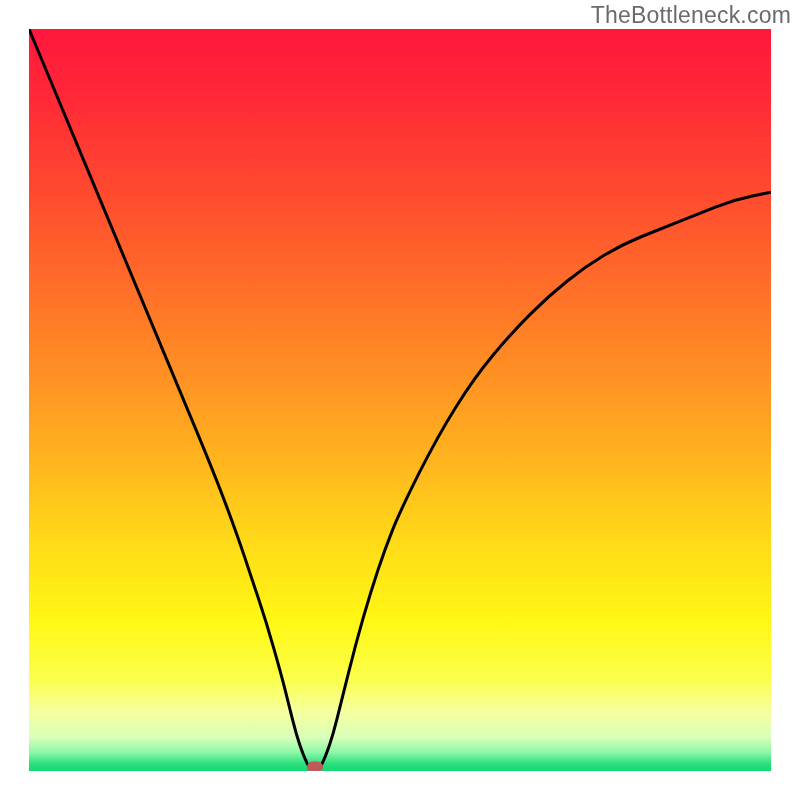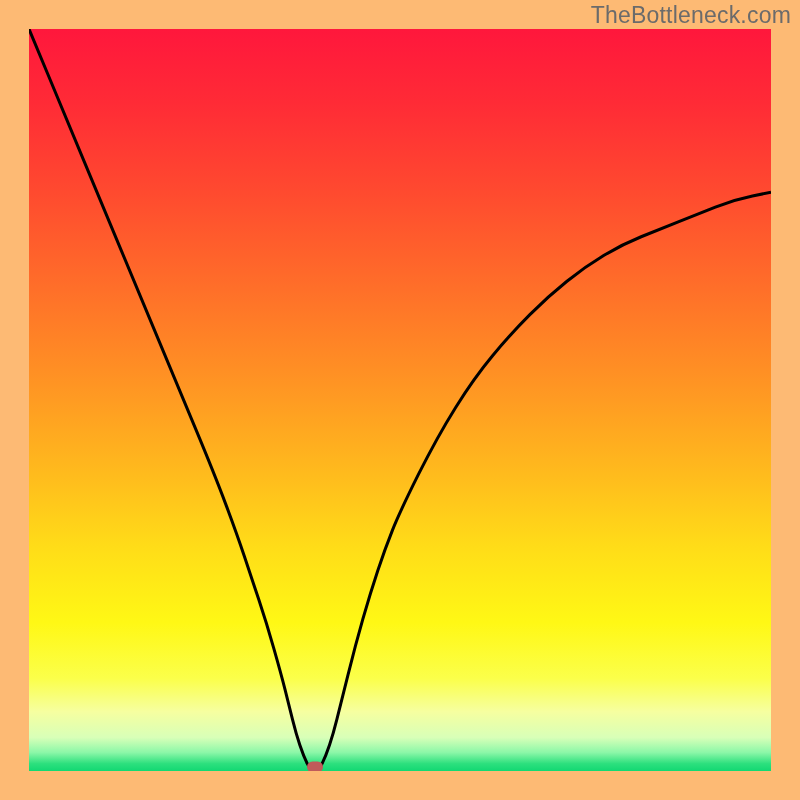--- a/index.html
+++ b/index.html
@@ -7,21 +7,21 @@
     padding: 0;
     width: 800px;
     height: 800px;
     background: #000000;
     overflow: hidden;
   }
   .canvas {
     position: relative;
     width: 800px;
     height: 800px;
-    background: #fdba74;
+    background: #ffffff;
   }
   .plot-area {
     position: absolute;
     left: 29px;
     top: 29px;
     width: 742px;
     height: 742px;
     overflow: hidden;
   }
   .watermark {

